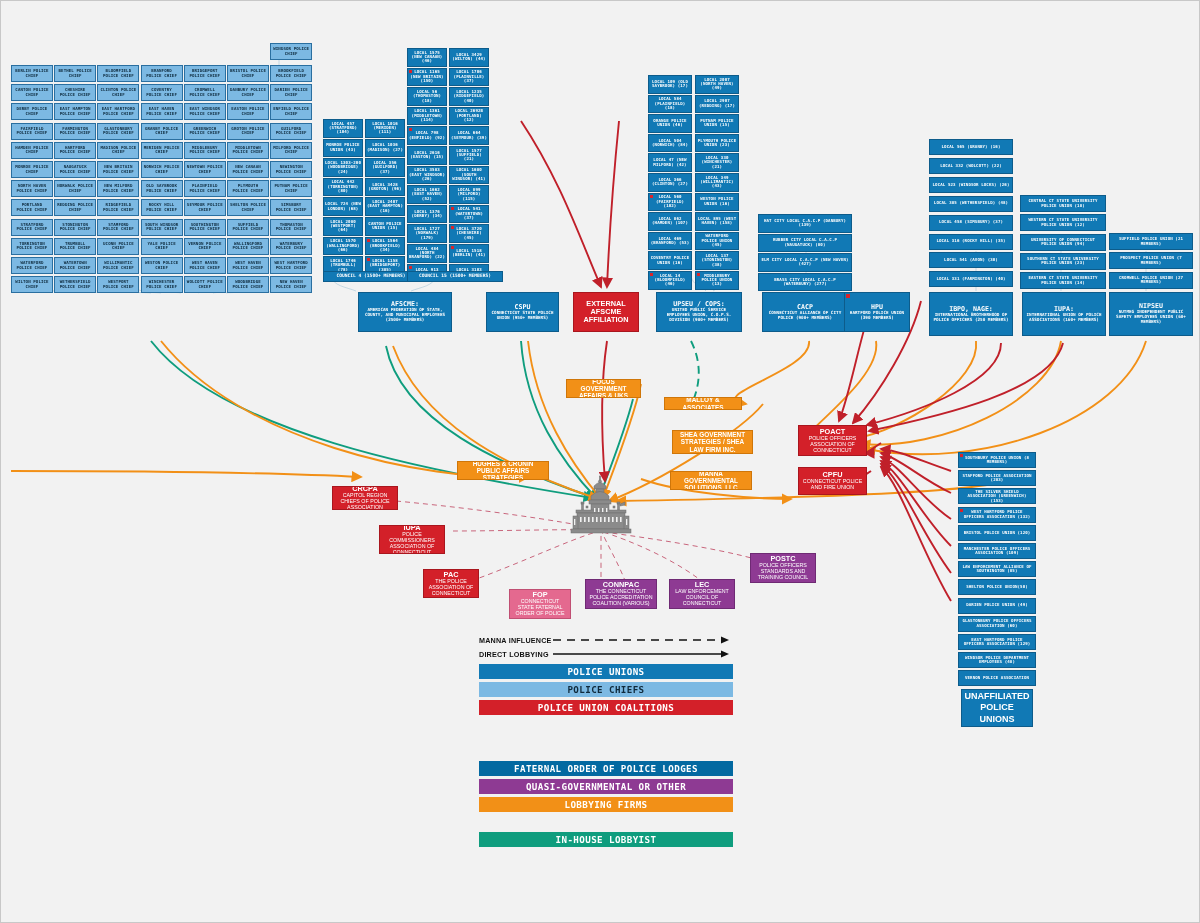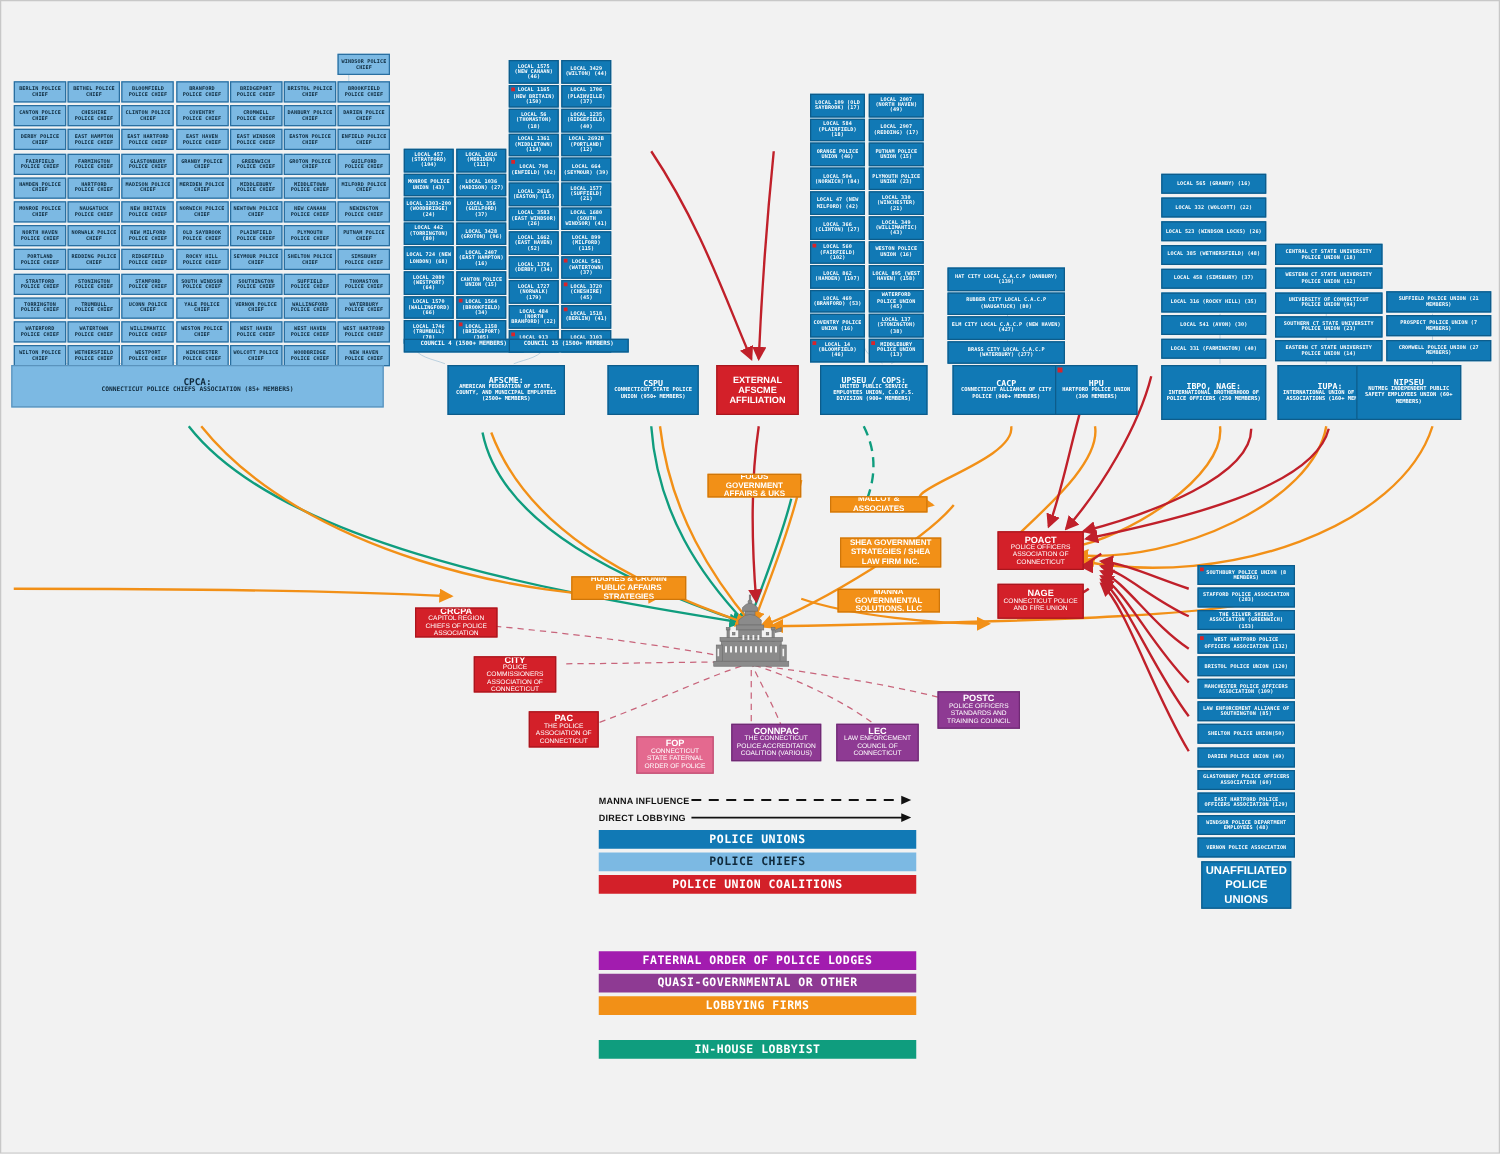--- a/index.html
+++ b/index.html
@@ -806,24 +806,20 @@
       </div>
     </div>
 
   <div class="nb council" style="left:322px;top:270px;width:96px;height:11px;">
     <span>COUNCIL 4 (1500+ MEMBERS)</span>
   </div>
   <div class="nb council" style="left:406px;top:270px;width:96px;height:11px;">
     <span>COUNCIL 15 (1500+ MEMBERS)</span>
   </div>
 
-  <div class="org chiefs" style="left:8px;top:291px;width:298px;height:34px;">
-    <div class="ttl">CPCA:</div>
-    <div class="sub">CONNECTICUT POLICE CHIEFS ASSOCIATION (85+ MEMBERS)</div>
-  </div>
 
   <div class="org union" style="left:357px;top:291px;width:94px;height:40px;">
     <div class="ttl">AFSCME:</div>
     <div class="sub">AMERICAN FEDERATION OF STATE, COUNTY, AND MUNICIPAL EMPLOYEES (2500+ MEMBERS)</div>
   </div>
 
   <div class="org union" style="left:485px;top:291px;width:73px;height:40px;">
     <div class="ttl">CSPU</div>
     <div class="sub">CONNECTICUT STATE POLICE UNION (950+ MEMBERS)</div>
   </div>
@@ -851,21 +847,21 @@
   <div class="org union" style="left:928px;top:291px;width:84px;height:44px;">
     <div class="ttl">IBPO, NAGE:</div>
     <div class="sub">INTERNATIONAL BROTHERHOOD OF POLICE OFFICERS (250 MEMBERS)</div>
   </div>
 
   <div class="org union" style="left:1021px;top:291px;width:84px;height:44px;">
     <div class="ttl">IUPA:</div>
     <div class="sub">INTERNATIONAL UNION OF POLICE ASSOCIATIONS (160+ MEMBERS)</div>
   </div>
 
-  <div class="org union" style="left:1084px;top:291px;width:84px;height:44px;">
+  <div class="org union" style="left:1108px;top:291px;width:84px;height:44px;">
     <div class="ttl">NIPSEU</div>
     <div class="sub">NUTMEG INDEPENDENT PUBLIC SAFETY EMPLOYEES UNION (60+ MEMBERS)</div>
   </div>
 
   <div class="unaff" style="position:absolute;left:960px;top:688px;width:72px;height:38px;display:flex;align-items:center;justify-content:center;text-align:center;">
     <span>UNAFFILIATED POLICE UNIONS</span>
   </div>
 
   <div class="org firm" style="left:565px;top:378px;width:75px;height:19px;">
     <div class="ttl">FOCUS GOVERNMENT AFFAIRS &amp; UKS</div>
@@ -881,29 +877,29 @@
   </div>
   <div class="org firm" style="left:669px;top:470px;width:82px;height:19px;">
     <div class="ttl">MANNA GOVERNMENTAL SOLUTIONS, LLC</div>
   </div>
 
   <div class="org coal" style="left:797px;top:424px;width:69px;height:31px;">
     <div class="ttl">POACT</div>
     <div class="sub">POLICE OFFICERS ASSOCIATION OF CONNECTICUT</div>
   </div>
   <div class="org coal" style="left:797px;top:466px;width:69px;height:28px;">
-    <div class="ttl">NAGE</div>
+    <div class="ttl">CPFU</div>
     <div class="sub">CONNECTICUT POLICE AND FIRE UNION</div>
   </div>
   <div class="org coal" style="left:331px;top:485px;width:66px;height:24px;">
     <div class="ttl">CRCPA</div>
     <div class="sub">CAPITOL REGION CHIEFS OF POLICE ASSOCIATION</div>
   </div>
   <div class="org coal" style="left:378px;top:524px;width:66px;height:29px;">
-    <div class="ttl">CITY</div>
+    <div class="ttl">IUPA</div>
     <div class="sub">POLICE COMMISSIONERS ASSOCIATION OF CONNECTICUT</div>
   </div>
   <div class="org coal" style="left:422px;top:568px;width:56px;height:29px;">
     <div class="ttl">PAC</div>
     <div class="sub">THE POLICE ASSOCIATION OF CONNECTICUT</div>
   </div>
 
   <div class="org fop" style="left:508px;top:588px;width:62px;height:30px;">
     <div class="ttl">FOP</div>
     <div class="sub">CONNECTICUT STATE FATERNAL ORDER OF POLICE</div>
@@ -944,21 +940,21 @@
     <div id="legend-bars">
         <div class="leg-bar" style="background: rgb(17, 121, 181); color: rgb(255, 255, 255);">
           <span>POLICE UNIONS</span>
         </div>
         <div class="leg-bar" style="background: rgb(124, 185, 227); color: rgb(16, 42, 60);">
           <span>POLICE CHIEFS</span>
         </div>
         <div class="leg-bar" style="background: rgb(211, 32, 41); color: rgb(255, 255, 255);">
           <span>POLICE UNION COALITIONS</span>
         </div>
-        <div class="leg-bar" style="background: #a21caf; color: rgb(255, 255, 255); margin-top: 46px;">
+        <div class="leg-bar" style="background: #0369a1; color: rgb(255, 255, 255); margin-top: 46px;">
           <span>FATERNAL ORDER OF POLICE LODGES</span>
         </div>
         <div class="leg-bar" style="background: rgb(142, 58, 147); color: rgb(255, 255, 255);">
           <span>QUASI-GOVERNMENTAL OR OTHER</span>
         </div>
         <div class="leg-bar" style="background: rgb(242, 144, 23); color: rgb(255, 255, 255);">
           <span>LOBBYING FIRMS</span>
         </div>
         <div class="leg-bar" style="background: rgb(15, 157, 126); color: rgb(255, 255, 255); margin-top: 20px;">
           <span>IN-HOUSE LOBBYIST</span>

